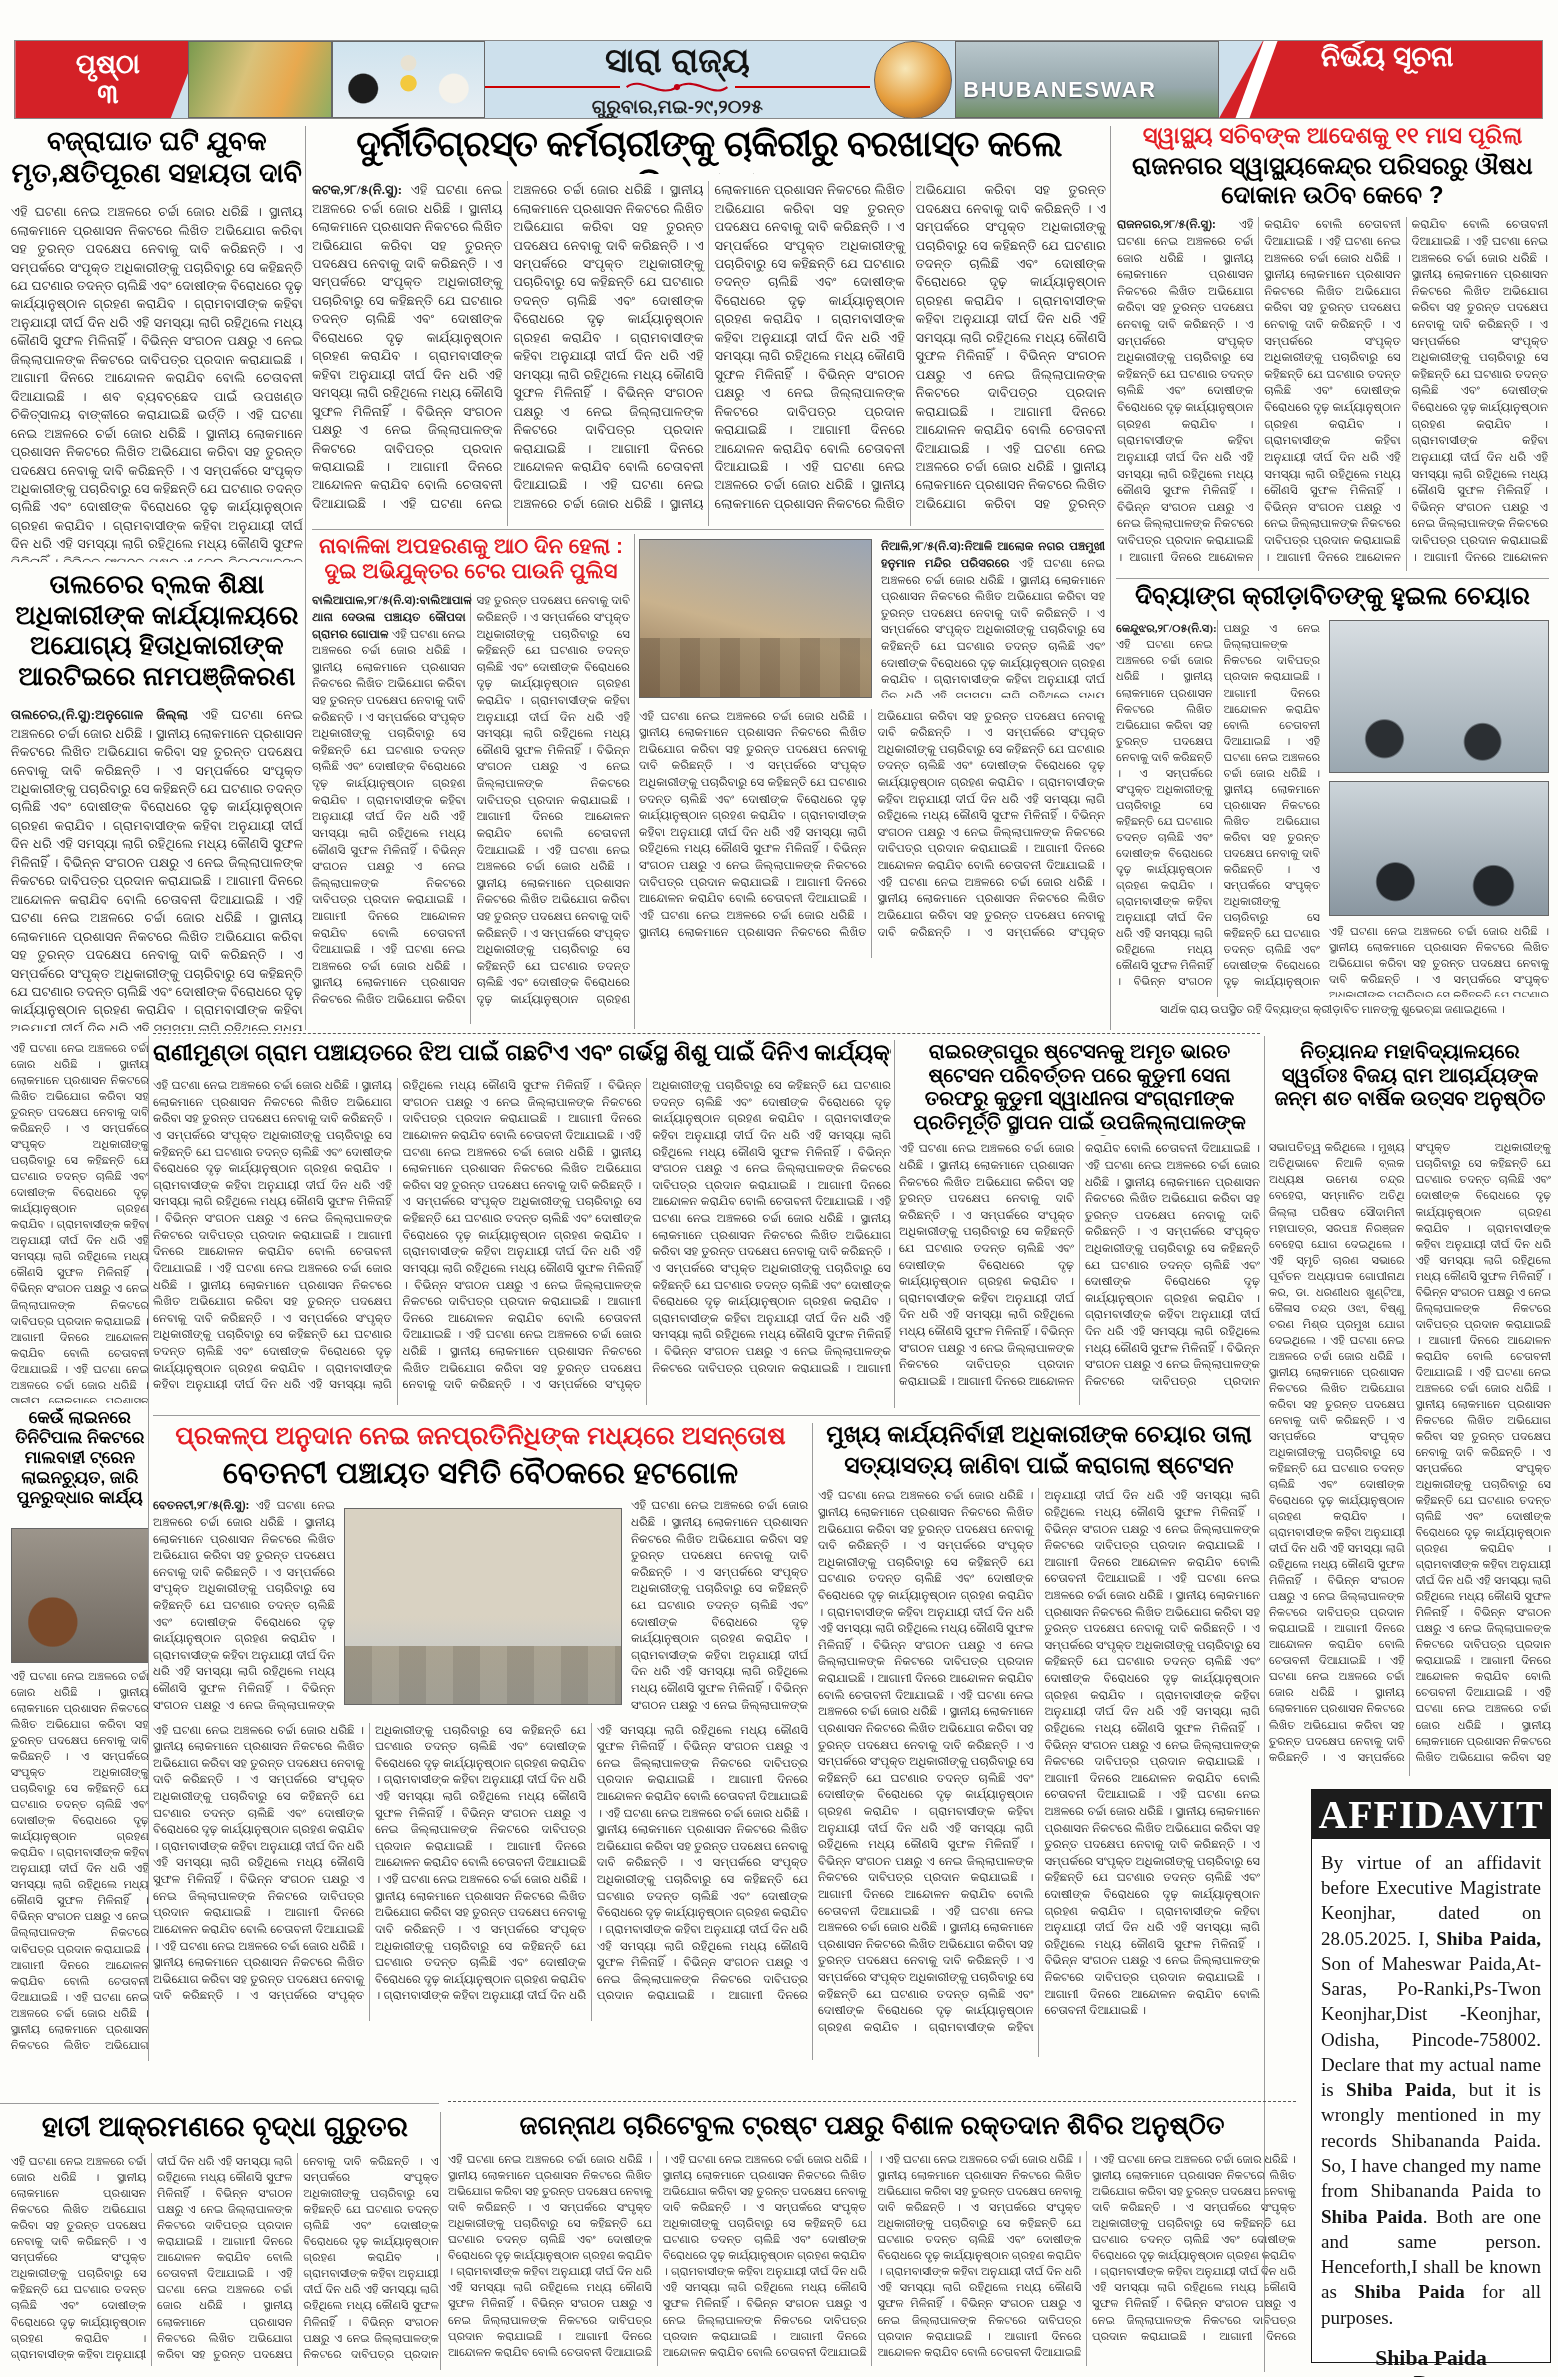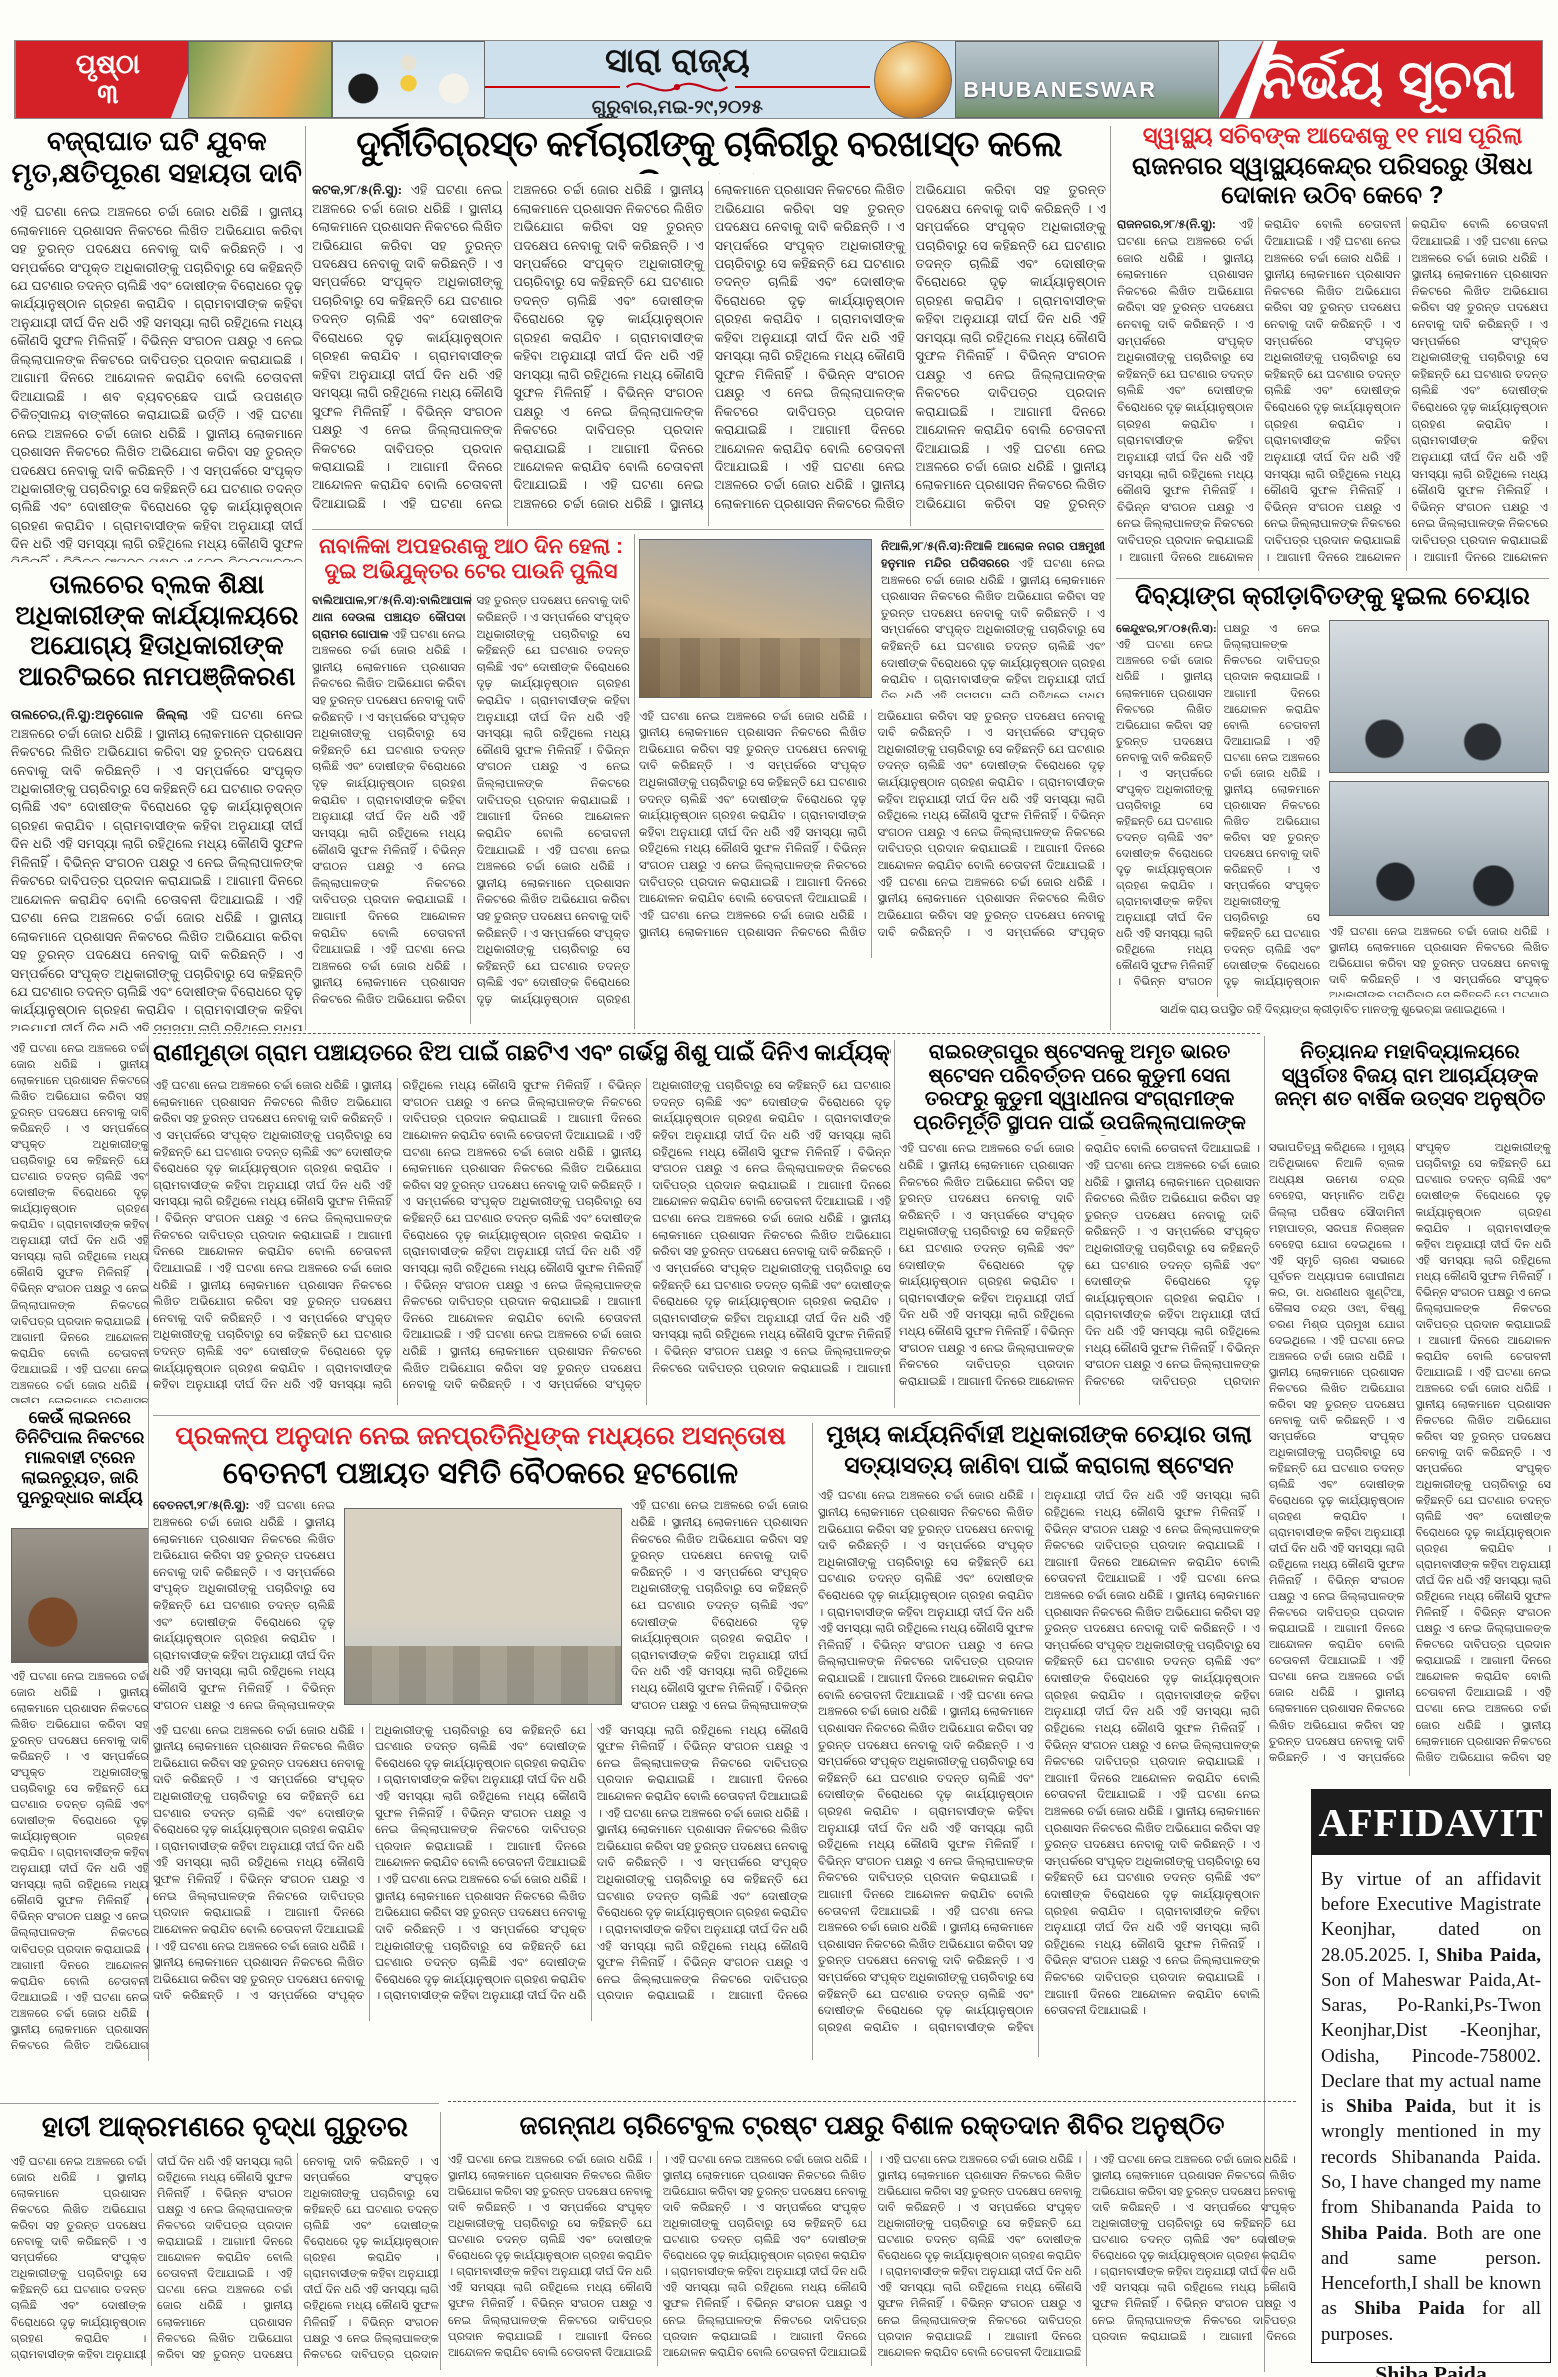--- a/index.html
+++ b/index.html
@@ -33,22 +33,22 @@
   .mh-title{font-family:Liberation Sans, sans-serif;font-weight:bold;font-size:34px;color:#121212;line-height:1}
   .mh-date{font-family:"Liberation Sans",sans-serif;font-weight:bold;font-size:19px;color:#222;line-height:1}
   .mh-circle{width:78px;height:78px;flex:0 0 auto;border-radius:50%;border:2.7px solid #2e6f7e;align-self:center;
     background:radial-gradient(circle at 40% 35%,#f7e7b8,#e49b3a 55%,#8a4d1f);margin:0 3.6px}
   .mh-city{width:264px;flex:0 0 auto;position:relative;
     background:linear-gradient(#b9c7cc,#97a8ad 60%,#6f8f63)}
   .mh-city span{position:absolute;left:7.2px;bottom:14.4px;color:#fff;font-family:"Liberation Sans",sans-serif;
     font-weight:bold;font-size:21.7px;letter-spacing:1.8px;text-shadow:0 0.9px 1.8px #445}
   .mh-paper{width:336px;flex:0 0 auto;background:var(--red);color:#fff;position:relative;
     clip-path:polygon(13% 0,100% 0,100% 100%,0 100%);
-    display:flex;align-items:center;justify-content:center;
-    font-family:"Liberation Sans",sans-serif;font-weight:bold;font-size:54px}
+    display:flex;justify-content:center;
+    font-family:"Liberation Sans",sans-serif;font-weight:bold;font-size:28px}
   .mh-paper::before{content:"";position:absolute;left:31px;top:-9px;width:14.4px;height:120%;
     background:#fff;transform:skewX(-20deg)}
   .orn{display:flex;align-items:center;gap:3.6px}
   .orn .bar{width:135px;height:1.8px;background:#c00}
 
   
   .art{position:absolute;overflow:hidden}
   .hl{font-family:"Liberation Sans",sans-serif;font-weight:bold;text-align:center;color:#000;
       line-height:1.18;overflow:hidden}
   .hl.red{color:var(--hlred)}
@@ -84,21 +84,21 @@
   .ph-train{background:
      radial-gradient(circle at 30% 70%,#7a4a2a 0 18%,transparent 19%),
      linear-gradient(#9c958b,#6e675f)}
   .ph-meet{background:linear-gradient(#d9d2c2 55%,#b7c3cf);}
   .ph-meet::after{content:"";position:absolute;inset:auto 0 0 0;height:30%;
      background:repeating-linear-gradient(90deg,#7b6f57 0 27px,#94886e 27px 54px);opacity:.6}
 
   
   .affi{position:absolute;border:1.8px solid #1a1a1a;background:#fff}
   .affi-head{background:#1c1c1c;color:#fff;text-align:center;font-family:"Liberation Serif",serif;
-     font-weight:bold;font-size:40px;padding:9px 0;letter-spacing:0.9px}
+     font-weight:bold;font-size:40px;padding:1px 0;letter-spacing:0.9px}
   .affi-body{padding:10.8px 9px 3.6px 9px;font-size:19px;line-height:1.33;text-align:justify}
   .affi-body b{font-weight:bold}
   .affi-sig{font-weight:bold;font-size:21.7px;text-align:center;margin-top:12.6px}
   .affi-role{font-weight:bold;font-size:21.7px;text-align:center;margin-left:54px}
 </style>
 </head>
 <body>
 
 <div class="page">
 

